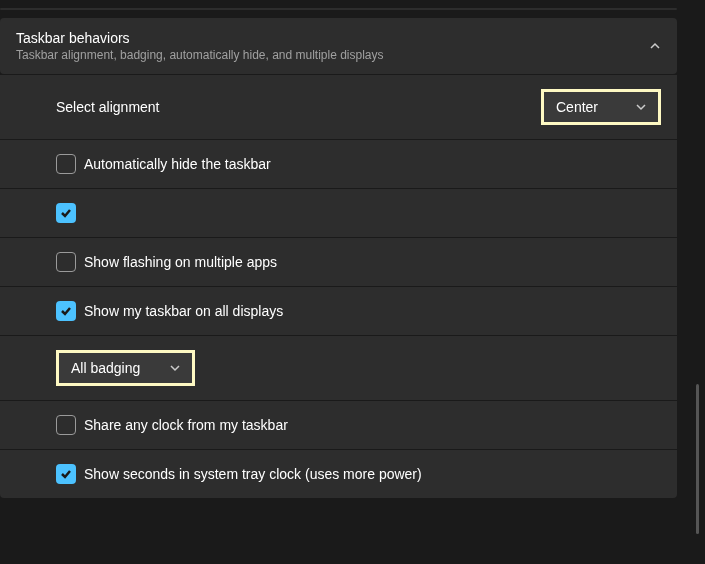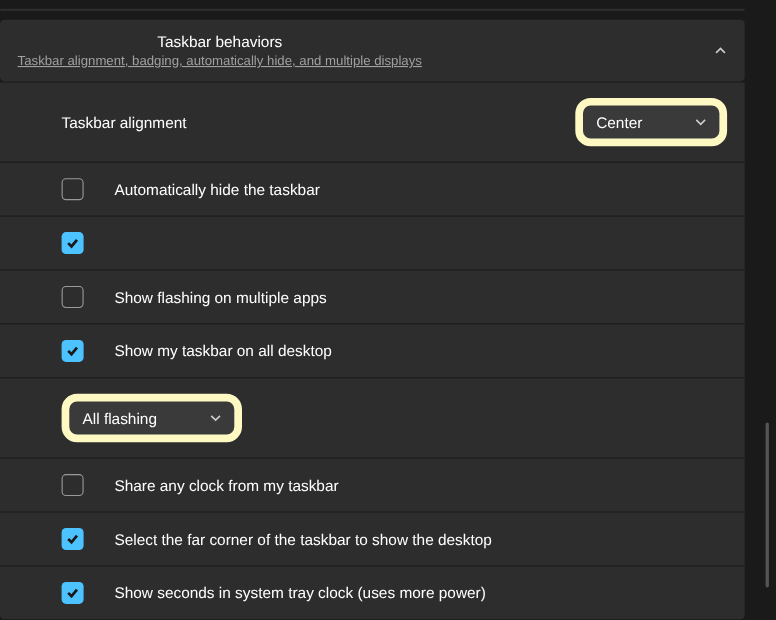--- a/index.html
+++ b/index.html
@@ -32,32 +32,30 @@
       padding: 12px 16px;
       display: flex;
       justify-content: space-between;
       align-items: center;
       cursor: pointer;
       margin-bottom: 1px;
     }
     .section-header-text {
       display: flex;
       flex-direction: column;
-      align-items: center;
     }
     .section-title {
       font-size: 14px;
       color: #ffffff;
       font-weight: 400;
     }
     .section-subtitle {
       font-size: 12px;
       color: #a0a0a0;
       margin-top: 2px;
-      text-decoration: underline;
     }
     .chevron {
       width: 12px;
       height: 12px;
       display: flex;
       align-items: center;
       justify-content: center;
     }
     .chevron svg {
       stroke: #cccccc;
@@ -75,21 +73,21 @@
       align-items: center;
       justify-content: space-between;
       border-bottom: 1px solid #1a1a1a;
     }
     .setting-row:last-child {
       border-bottom: none;
       border-radius: 0 0 4px 4px;
     }
     .setting-row.checkbox-row {
       justify-content: flex-start;
-      gap: 28px;
+      gap: 8px;
     }
     .setting-label {
       color: #ffffff;
       font-size: 14px;
     }
     .checkbox {
       width: 20px;
       height: 20px;
       border-radius: 4px;
       display: flex;
@@ -106,27 +104,27 @@
       background: #4cc2ff;
       border: none;
     }
     .checkbox.checked svg {
       stroke: #1a1a1a;
       stroke-width: 2.5;
       fill: none;
     }
     .dropdown {
       background: #3a3a3a;
-      border: 7px solid #fef9c3;
-      border-radius: 14px;
+      border: 3px solid #fef9c3;
+      border-radius: 0;
       padding: 7px 12px;
       display: flex;
       align-items: center;
       justify-content: space-between;
-      gap: 48px;
+      gap: 30px;
       cursor: pointer;
       min-width: 120px;
     }
     .dropdown-value {
       color: #ffffff;
       font-size: 14px;
     }
     .dropdown-chevron {
       width: 10px;
       height: 10px;
@@ -170,21 +168,21 @@
     <span class="chevron">
       <svg viewBox="0 0 12 12" width="12" height="12">
           <polyline points="2,8 6,4 10,8"></polyline>
         </svg>
     </span>
   </div>
 
   <div class="settings-list">
 
     <div class="setting-row">
-      <span class="setting-label">Taskbar alignment</span>
+      <span class="setting-label">Select alignment</span>
       <div class="dropdown">
         <span class="dropdown-value">Center</span>
         <span class="dropdown-chevron">
           <svg viewBox="0 0 10 10" width="10" height="10">
               <polyline points="1,3 5,7 9,3"></polyline>
             </svg>
         </span>
       </div>
     </div>
 
@@ -205,54 +203,46 @@
       <div class="checkbox unchecked"></div>
       <span class="setting-label">Show flashing on multiple apps</span>
     </div>
 
     <div class="setting-row checkbox-row">
       <div class="checkbox checked">
         <svg viewBox="0 0 14 14" width="14" height="14">
             <polyline points="3,7 6,10 11,4"></polyline>
           </svg>
       </div>
-      <span class="setting-label">Show my taskbar on all desktop</span>
+      <span class="setting-label">Show my taskbar on all displays</span>
     </div>
 
     <div class="setting-row">
       <div class="dropdown">
-        <span class="dropdown-value">All flashing</span>
+        <span class="dropdown-value">All badging</span>
         <span class="dropdown-chevron">
           <svg viewBox="0 0 10 10" width="10" height="10">
               <polyline points="1,3 5,7 9,3"></polyline>
             </svg>
         </span>
       </div>
     </div>
 
     <div class="setting-row checkbox-row">
       <div class="checkbox unchecked"></div>
       <span class="setting-label">Share any clock from my taskbar</span>
     </div>
 
+
     <div class="setting-row checkbox-row">
       <div class="checkbox checked">
         <svg viewBox="0 0 14 14" width="14" height="14">
             <polyline points="3,7 6,10 11,4"></polyline>
           </svg>
       </div>
-      <span class="setting-label">Select the far corner of the taskbar to show the desktop</span>
-    </div>
-
-    <div class="setting-row checkbox-row">
-      <div class="checkbox checked">
-        <svg viewBox="0 0 14 14" width="14" height="14">
-            <polyline points="3,7 6,10 11,4"></polyline>
-          </svg>
-      </div>
       <span class="setting-label">Show seconds in system tray clock (uses more power)</span>
     </div>
 
   </div>
 </div>
 
 <div class="scrollbar">
   <div class="scrollbar-thumb"></div>
 </div>
 

